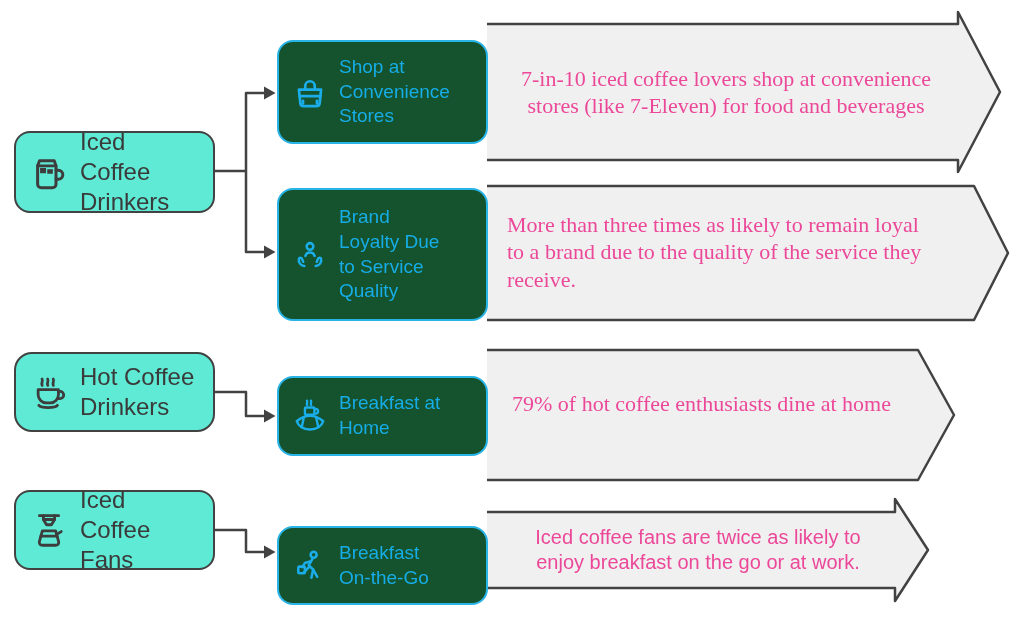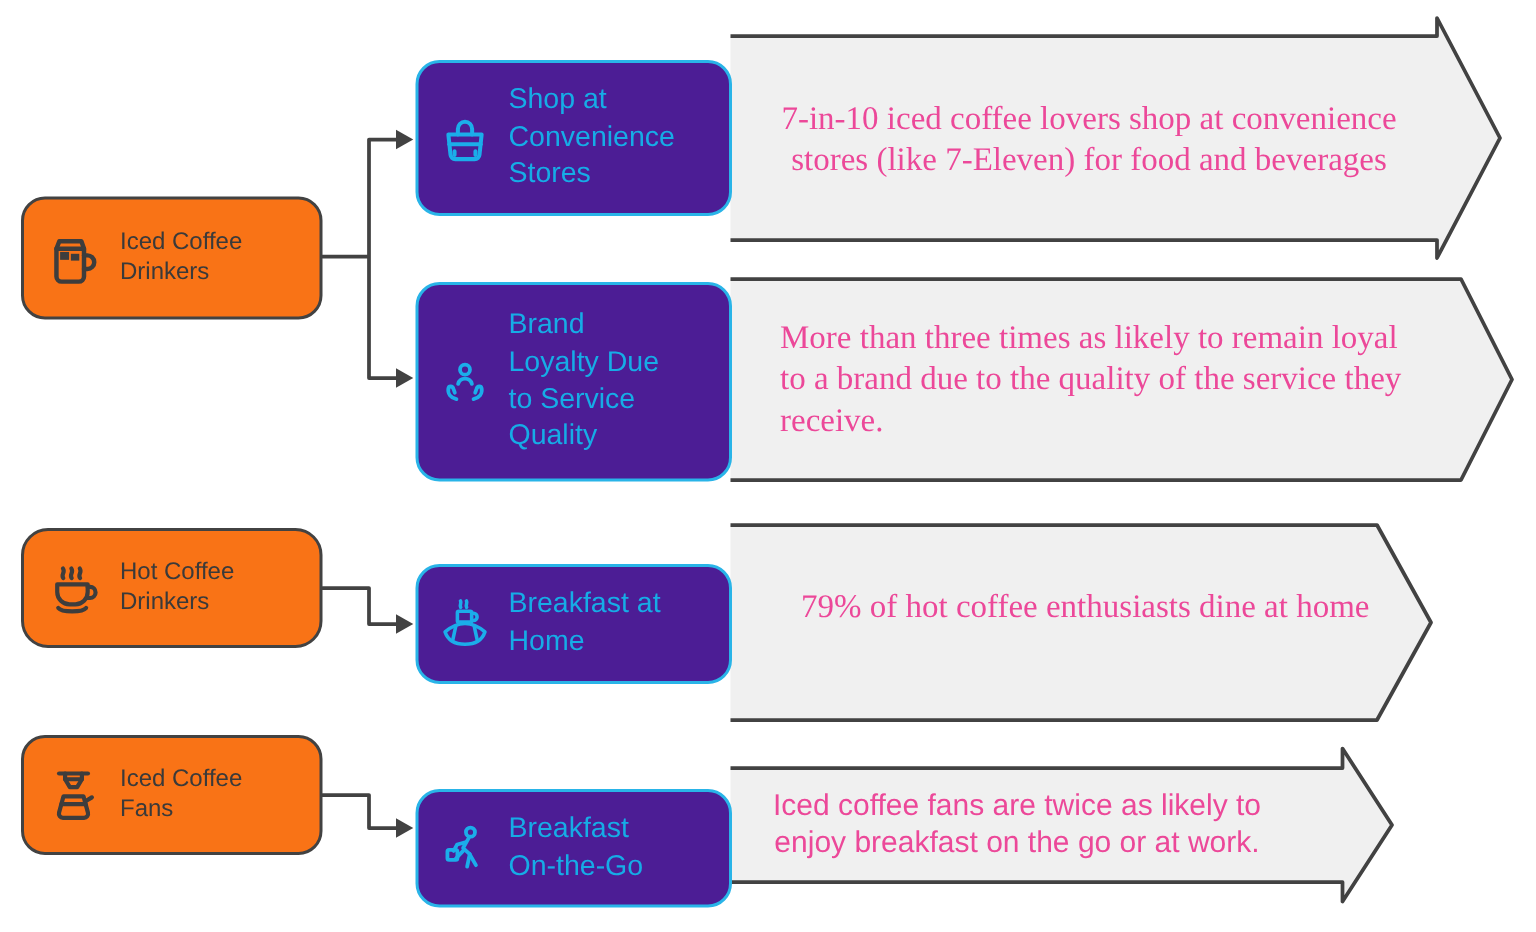--- a/index.html
+++ b/index.html
@@ -1,41 +1,41 @@
 <!DOCTYPE html>
 <html><head>
 <meta charset="utf-8">
 <style>
   html,body{margin:0;padding:0;background:#ffffff;}
   .canvas{position:relative;width:1024px;height:621px;background:#ffffff;overflow:hidden;
           font-family:"Liberation Sans","DejaVu Sans",sans-serif;}
   svg.layer{position:absolute;left:0;top:0;z-index:0;}
   .node{position:absolute;box-sizing:border-box;display:flex;align-items:center;gap:10px;
         padding:0 12px;border-radius:16px;z-index:2;}
-  .src{background:#f97316;border:2.5px solid #424242;color:#3a3a3a;font-size:16px;line-height:1.25;}
-  .beh{background:#4c1d95;border:2.5px solid #29b4e8;color:#16ace6;font-size:19px;line-height:1.3;}
+  .src{background:#5eead4;border:2.5px solid #424242;color:#3a3a3a;font-size:24px;line-height:1.25;}
+  .beh{background:#14532d;border:2.5px solid #29b4e8;color:#16ace6;font-size:19px;line-height:1.3;}
   .node .label{white-space:pre-line;}
   .node .ic{flex:0 0 auto;display:flex;align-items:center;justify-content:center;}
   .fact{position:absolute;z-index:1;display:flex;align-items:center;color:#ec4899;
         font-family:"Liberation Serif","DejaVu Serif",serif;font-size:22px;line-height:1.24;}
   .fact .txt{white-space:pre-line;}
   .fact.center{justify-content:center;text-align:center;width:100%;}
   .fact.sans{font-family:"Liberation Sans","DejaVu Sans",sans-serif;font-size:20px;}
   
   #n1{left:14px;top:131px;width:201px;height:82px;}
   #n2{left:14px;top:352px;width:201px;height:80px;border-radius:18px;}
   #n3{left:14px;top:490px;width:201px;height:80px;}
   #m1{left:277px;top:40px;width:211px;height:104px;}
   #m2{left:277px;top:188px;width:211px;height:133px;}
   #m3{left:277px;top:376px;width:211px;height:80px;}
   #m4{left:277px;top:512px;width:211px;height:79px;margin-top:14px;}
   #f1{left:492px;top:24px;width:468px;height:136px;}
-  #f2{left:520px;top:186px;width:448px;height:132px;}
-  #f3{left:534px;top:350px;width:420px;height:107px;}
-  #f4{left:472px;top:512px;width:412px;height:76px;}
+  #f2{left:507px;top:186px;width:448px;height:132px;}
+  #f3{left:512px;top:350px;width:420px;height:107px;}
+  #f4{left:492px;top:512px;width:412px;height:76px;}
 </style>
 </head>
 <body>
 
 <div class="canvas">
 
   <svg class="layer" width="1024" height="621" viewBox="0 0 1024 621">
     <g fill="#f0f0f0" stroke="#424242" stroke-width="2.5" stroke-linejoin="round">
       <path d="M487,24 H958 V12 L1000,92 L958,172 V160 H487"></path>
       <path d="M487,186 H974 L1008,253 L974,320 H487"></path>

